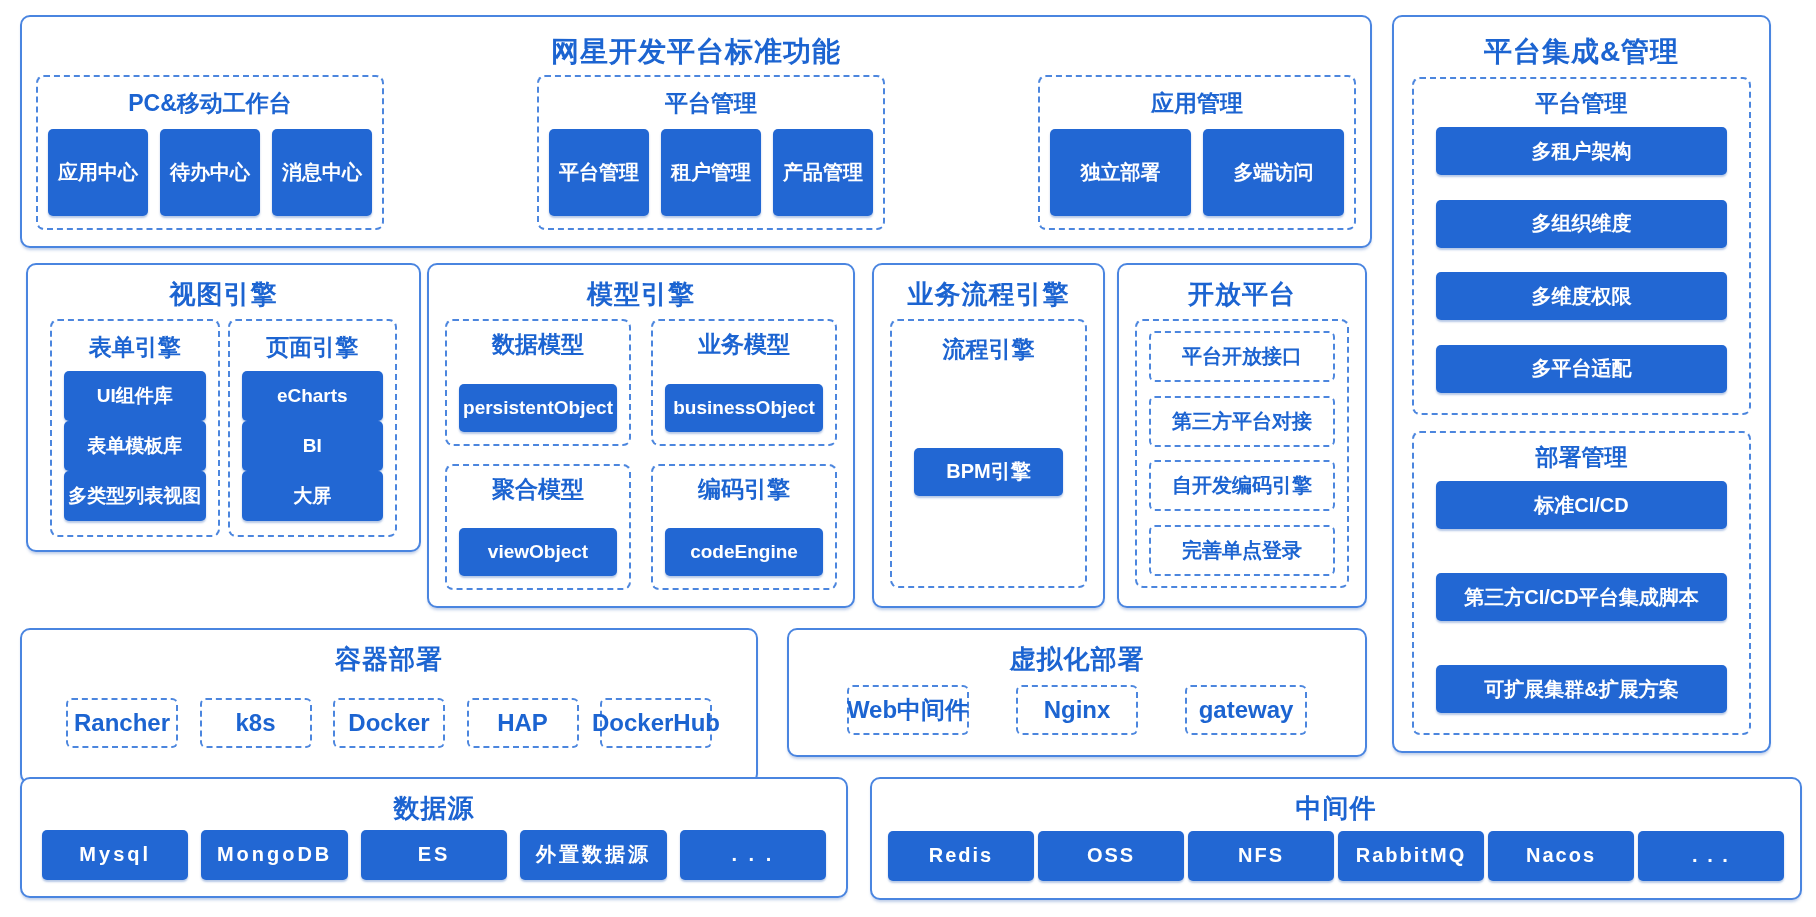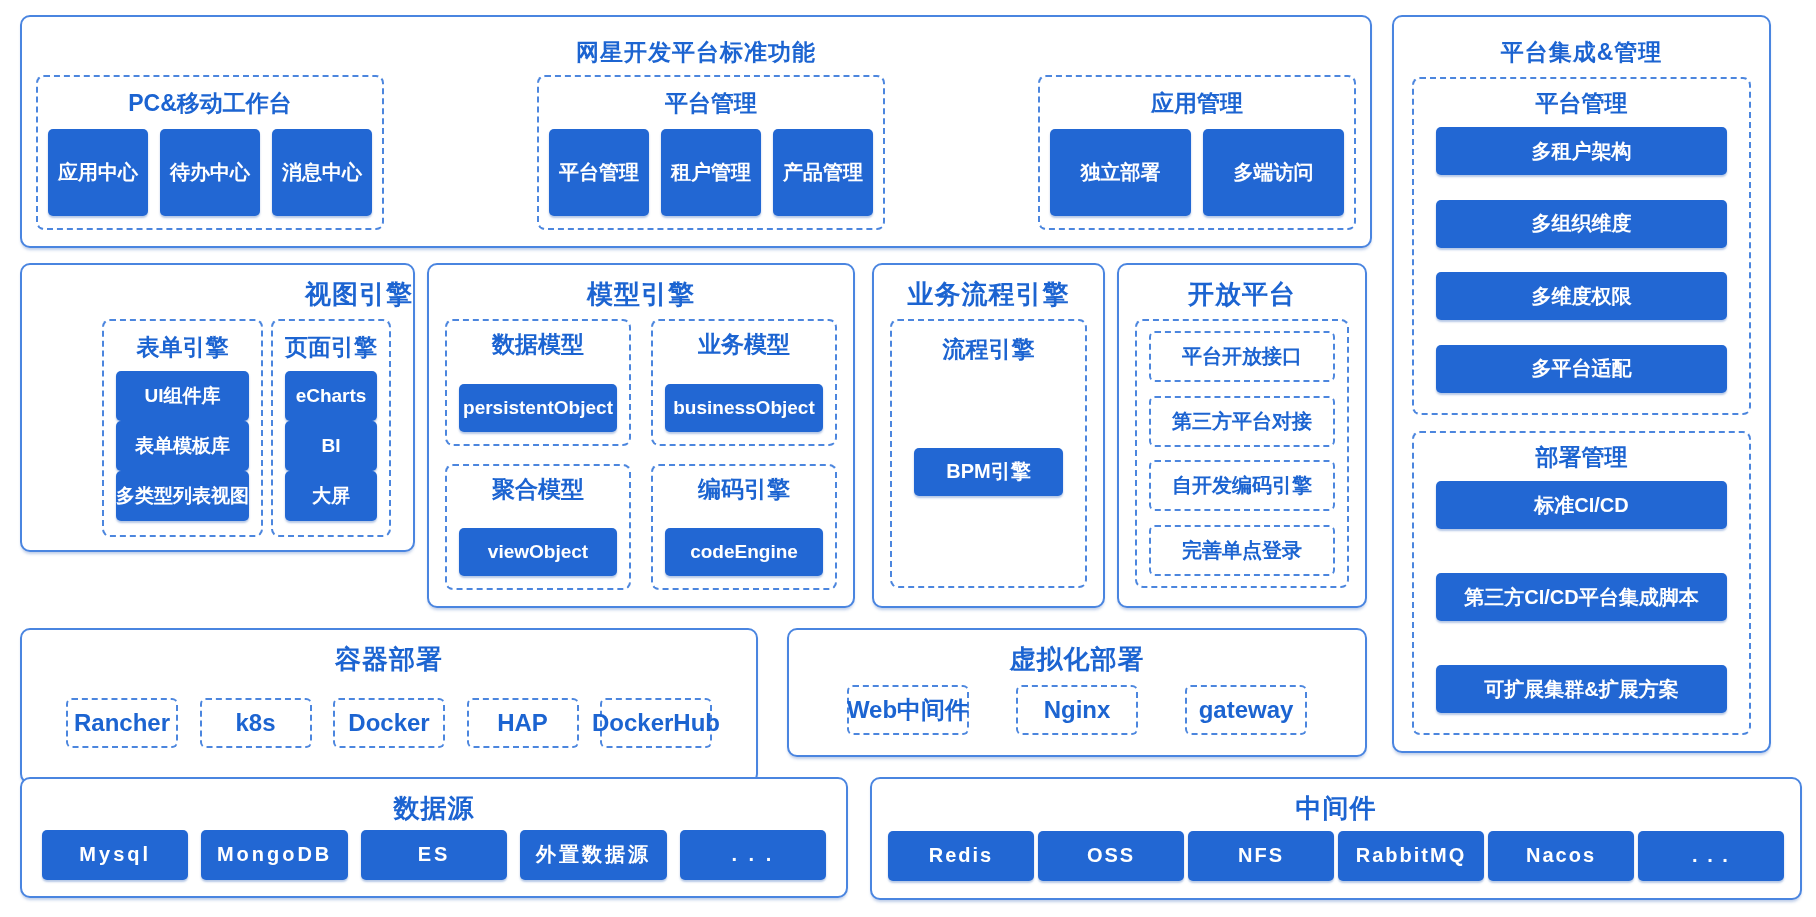--- a/index.html
+++ b/index.html
@@ -12,21 +12,21 @@
   .panel{
     position:absolute;background:#fff;box-sizing:border-box;
     border:2px solid var(--solid-border);border-radius:10px;
     box-shadow:0 3px 3px -1px rgba(110,145,205,.45);
     display:flex;flex-direction:column;
   }
   .panel-title{
     text-align:center;color:var(--title-blue);font-size:26px;line-height:34px;
     margin-top:12px;flex:none;letter-spacing:1px;
   }
-  .panel-title.big{font-size:23px;margin-top:18px;}
+  .panel-title.big{font-size:28px;margin-top:18px;}
   .dashed{
     border:2px dashed var(--dashed-border);border-radius:8px;box-sizing:border-box;
     background:#fff;display:flex;flex-direction:column;
   }
   .group-title{
     text-align:center;color:var(--title-blue);font-size:23px;line-height:44px;height:44px;flex:none;
   }
   .btn{
     background:var(--btn-blue);color:#fff;font-size:20px;border-radius:5px;
     display:flex;align-items:center;justify-content:center;
@@ -44,21 +44,21 @@
   .std-group .btn-row{display:flex;gap:12px;flex:1;margin-top:4px;}
   .std-group .btn-row .btn{flex:1;}
   
   #p-int{left:1392px;top:15px;width:379px;height:738px;padding:0 18px;}
   .int-group{padding:2px 22px 14px;}
   .int-group.g1{height:338px;margin-top:8px;}
   .int-group.g2{flex:1;margin:16px 0;}
   .int-group .btn-col{flex:1;display:flex;flex-direction:column;justify-content:space-between;padding:2px 0 6px;}
   .int-group .btn-col .btn{height:48px;flex:none;}
   
-  #p-view{left:20px;top:263px;width:395px;height:289px;align-items:flex-end;}
+  #p-view{left:26px;top:263px;width:395px;height:289px;}
   .view-row{flex:1;display:flex;gap:8px;padding:8px 22px 16px;}
   .sub-group{flex:1;padding:4px 12px 14px;}
   .sub-group .btn-col{flex:1;display:flex;flex-direction:column;justify-content:space-between;padding-top:2px;}
   .sub-group .btn-col .btn{height:50px;flex:none;font-size:19px;}
   
   #p-model{left:427px;top:263px;width:428px;height:345px;}
   .model-grid{flex:1;display:grid;grid-template-columns:1fr 1fr;gap:18px 20px;padding:8px 16px 16px;}
   .model-group{padding:0 12px 12px;justify-content:space-between;}
   .model-group .group-title{height:42px;line-height:46px;}
   .model-group .btn-col .btn{height:48px;font-size:19px;}

